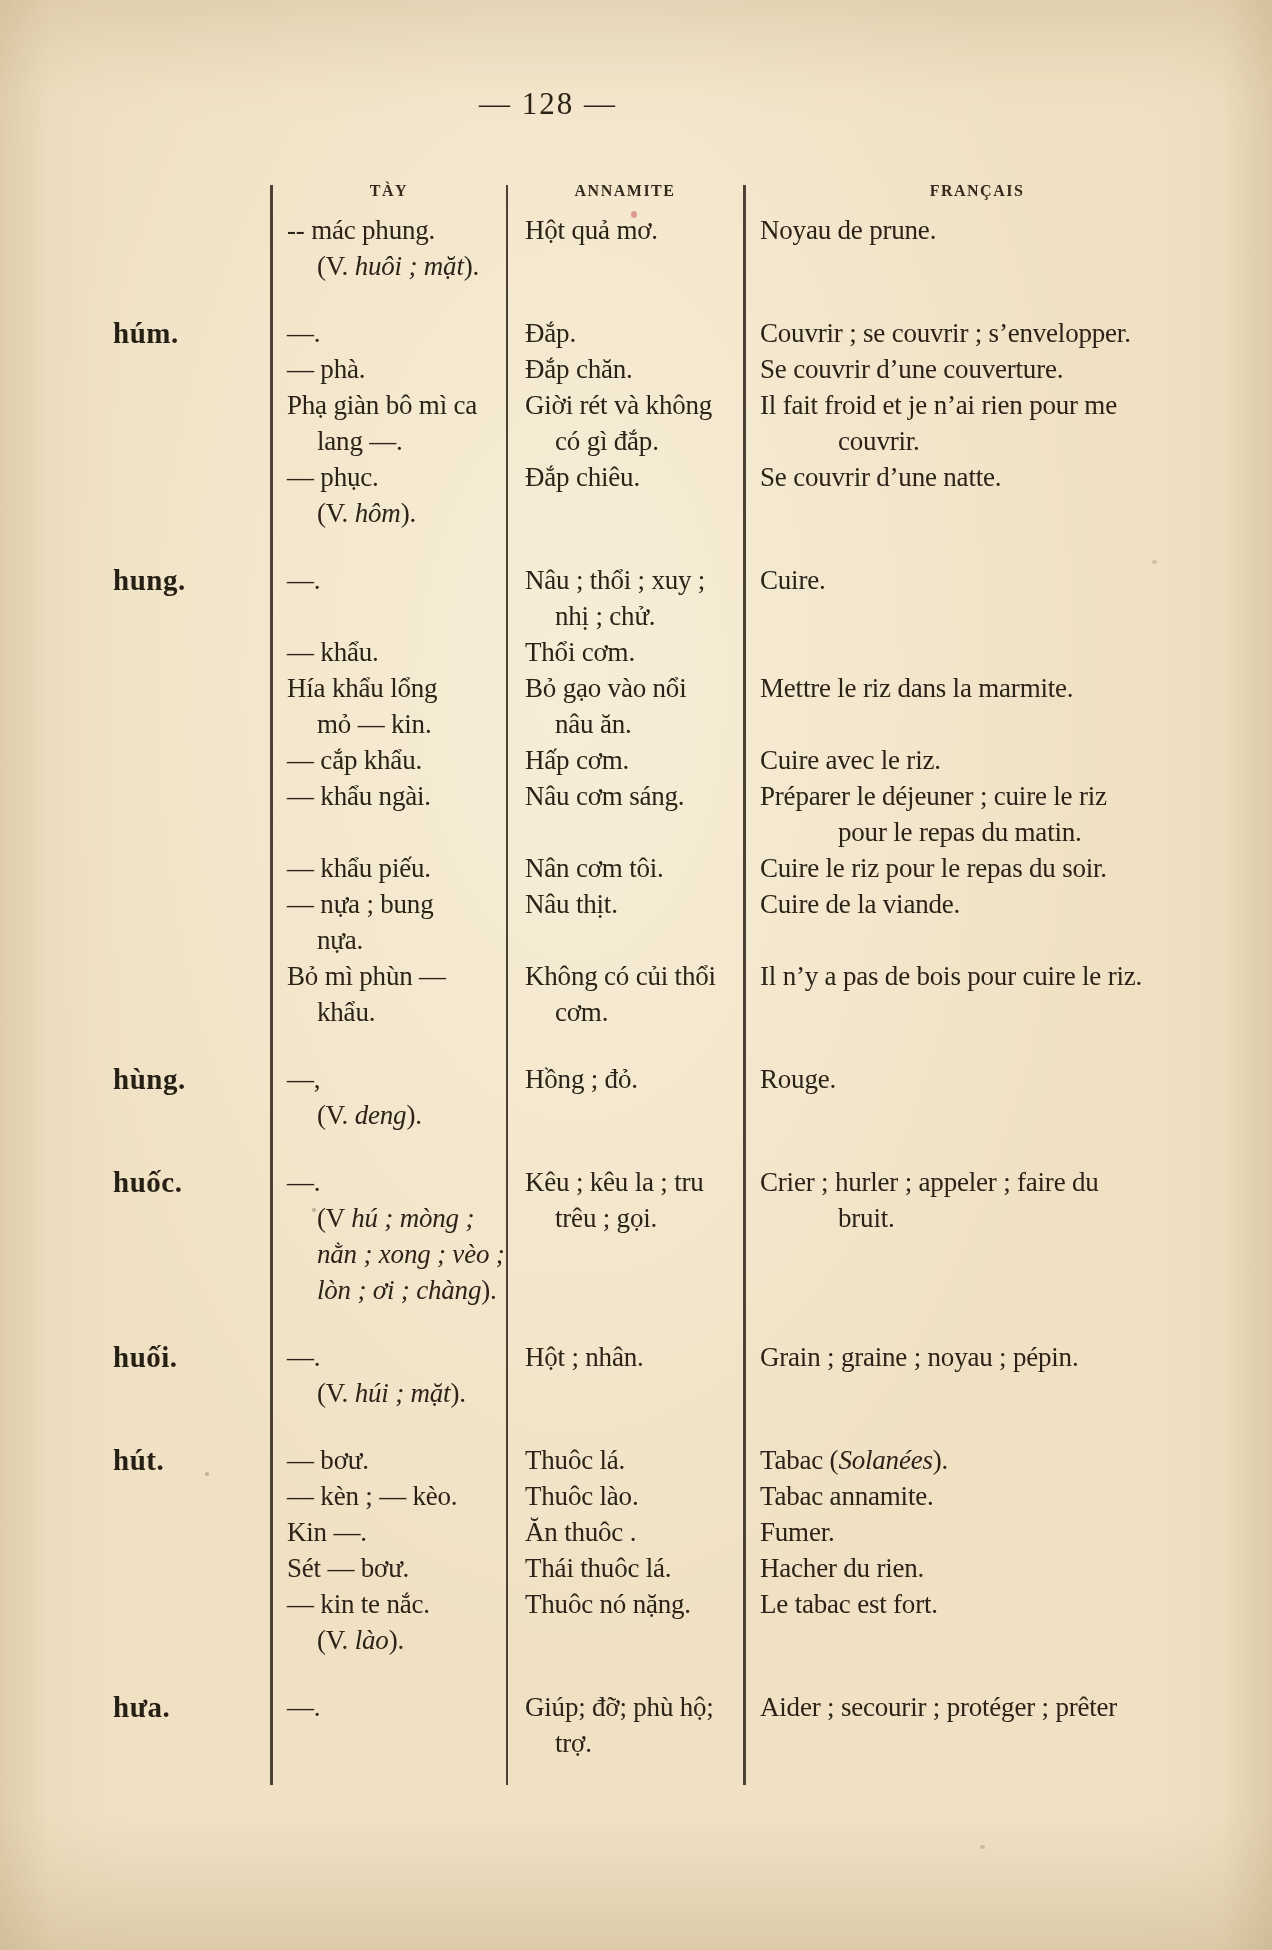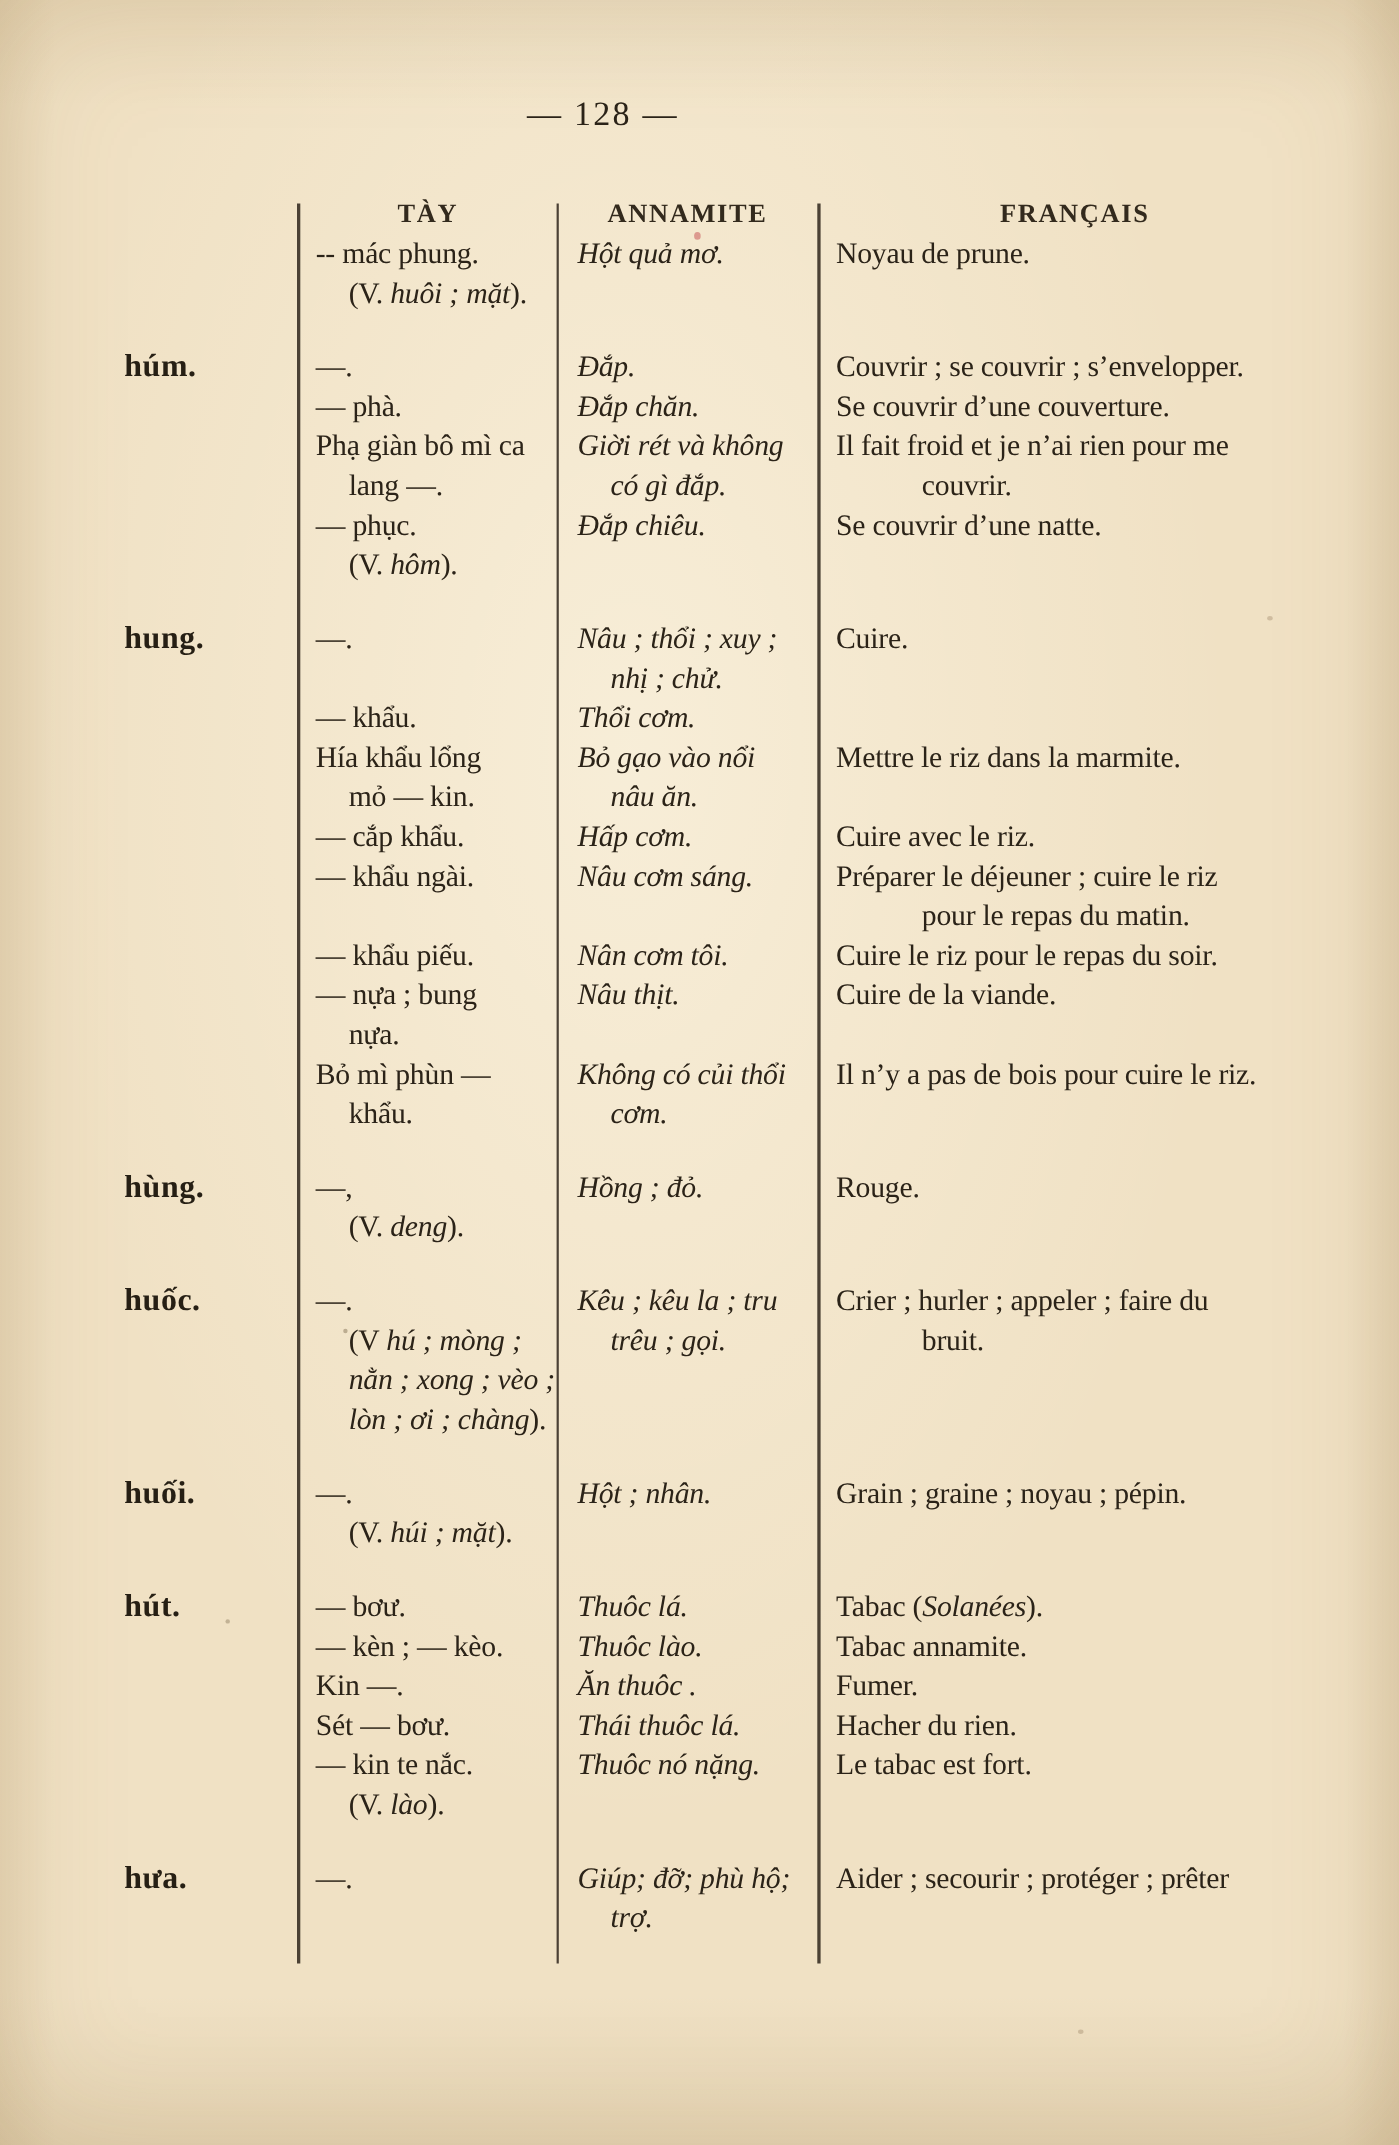--- a/index.html
+++ b/index.html
@@ -16,37 +16,37 @@
     color:#2b2318;
     overflow:hidden;
   }
   .pagenum{
     position:absolute; top:86px; left:548px; transform:translateX(-50%);
     font-size:31px; letter-spacing:2px; white-space:nowrap; font-weight:500;
   }
   .colheads{position:absolute; top:182px; left:0; width:100%; height:30px;}
   .colhead{
     position:absolute; transform:translateX(-50%);
-    font-size:24px; letter-spacing:1.5px; font-weight:bold; color:#332a1d;
+    font-size:16px; letter-spacing:1.5px; font-weight:bold; color:#332a1d;
     white-space:nowrap;
   }
   .colhead.h1{left:389px;}
   .colhead.h2{left:625px;font-family:Liberation Serif, serif;}
   .colhead.h3{left:977px;}
   .rule{position:absolute; top:185px; width:3px; height:1600px; background:#332a20; opacity:.88;}
   .rule.r1{left:270px;}
   .rule.r2{left:506px; width:2px;}
   .rule.r3{left:743px; width:3px;}
   .entries{position:absolute; left:95px; top:212px; width:1115px;}
   .entry{margin-bottom:31px;}
   .line{display:grid; grid-template-columns:176px 236px 237px 466px; line-height:36px;}
   .cell{white-space:nowrap; font-size:27px; letter-spacing:-.2px;}
   .cell.hw{padding-left:18px; font-weight:bold; font-size:29px; letter-spacing:.5px; color:#261f14;}
   .cell.c1{padding-left:16px;}
-  .cell.c2{padding-left:18px;font-style:italic;}
+  .cell.c2{padding-left:18px;}
   .cell.c3{padding-left:16px;}
   .cell.ind{padding-left:46px;}
   .cell.c2.ind{padding-left:48px;}
   .cell.c3.ind{padding-left:46px;margin-left:48px;}
   .it{font-style:italic;}
   .speck{position:absolute; border-radius:50%;}
   .speck.s1{left:631px; top:211px; width:6px; height:7px; background:rgba(200,90,90,.55);}
   .speck.s2{left:312px; top:1208px; width:4px; height:4px; background:rgba(90,70,40,.35);}
   .speck.s3{left:1152px; top:560px; width:5px; height:4px; background:rgba(110,85,50,.25);}
   .speck.s4{left:205px; top:1472px; width:4px; height:4px; background:rgba(90,70,40,.3);}

